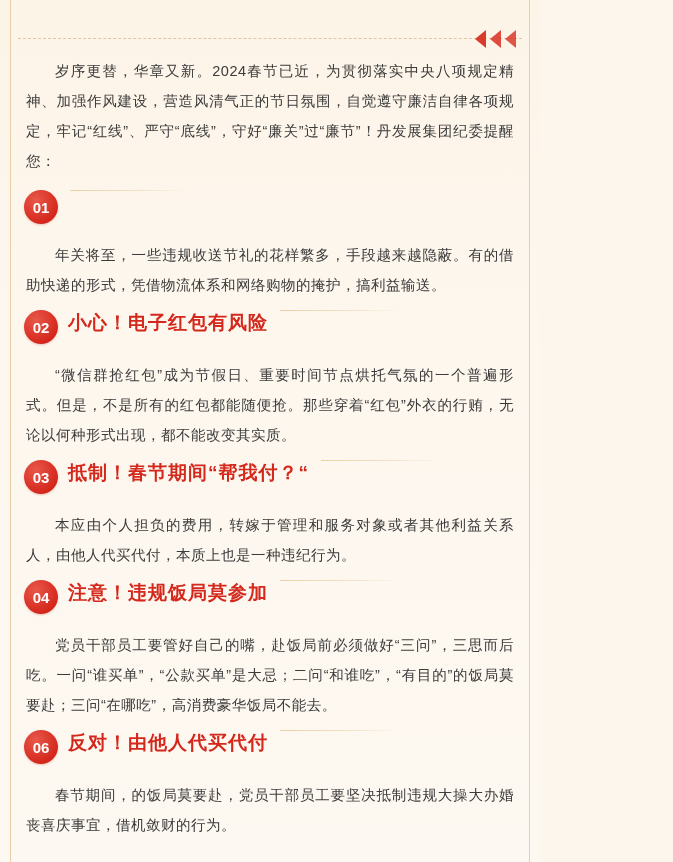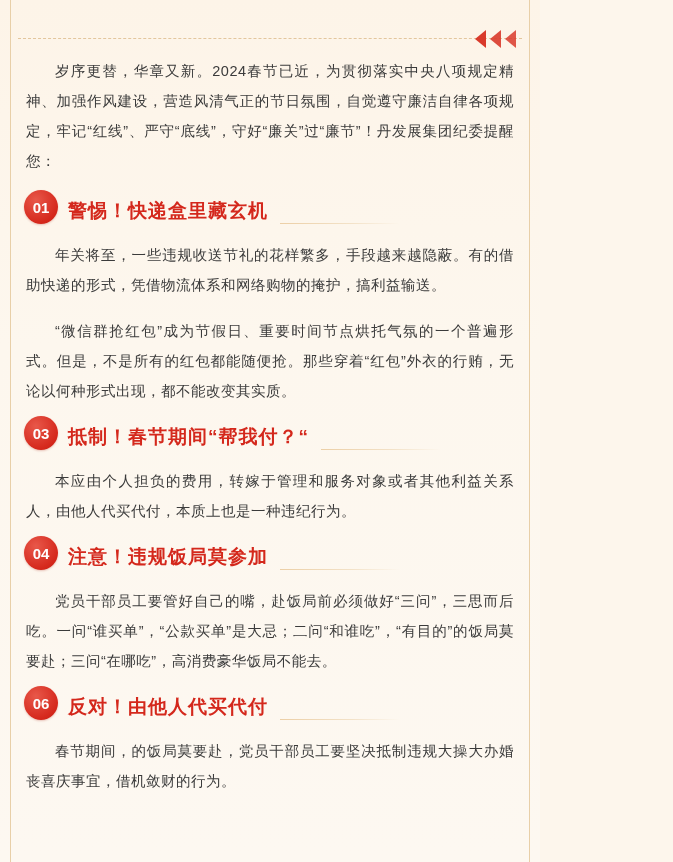--- a/index.html
+++ b/index.html
@@ -78,21 +78,21 @@
   }
   p.intro {
     margin-bottom: 14px;
   }
 
   .section {
     margin-top: 10px;
   }
   .sec-head {
     display: flex;
-    align-items: flex-end;
+    align-items: flex-start;
     gap: 10px;
     padding-left: 6px;
     position: relative;
   }
   .num-badge {
     flex: 0 0 auto;
     width: 34px;
     height: 34px;
     border-radius: 50%;
     background: radial-gradient(circle at 35% 30%, #e8584a 0%, #d5281c 70%, #c21f14 100%);
@@ -138,29 +138,33 @@
     <div class="arrow a3"></div>
   </div>
 
   <div class="content">
 
     <p class="para intro">岁序更替，华章又新。2024春节已近，为贯彻落实中央八项规定精神、加强作风建设，营造风清气正的节日氛围，自觉遵守廉洁自律各项规定，牢记“红线”、严守“底线”，守好“廉关”过“廉节”！丹发展集团纪委提醒您：</p>
 
     <div class="section">
       <div class="sec-head">
         <div class="num-badge">01</div>
-        <div class="sec-title">警惕！快递盒里藏玄机</div>
         <div class="sec-underline"></div>
       </div>
       <div class="sec-body">
         <p class="para">年关将至，一些违规收送节礼的花样繁多，手段越来越隐蔽。有的借助快递的形式，凭借物流体系和网络购物的掩护，搞利益输送。</p>
       </div>
     </div>
 
     <div class="section">
+      <div class="sec-head">
+        <div class="num-badge">02</div>
+        <div class="sec-title">小心！电子红包有风险</div>
+        <div class="sec-underline"></div>
+      </div>
       <div class="sec-body">
         <p class="para">“微信群抢红包”成为节假日、重要时间节点烘托气氛的一个普遍形式。但是，不是所有的红包都能随便抢。那些穿着“红包”外衣的行贿，无论以何种形式出现，都不能改变其实质。</p>
       </div>
     </div>
 
     <div class="section">
       <div class="sec-head">
         <div class="num-badge">03</div>
         <div class="sec-title">抵制！春节期间“帮我付？“</div>
         <div class="sec-underline"></div>

